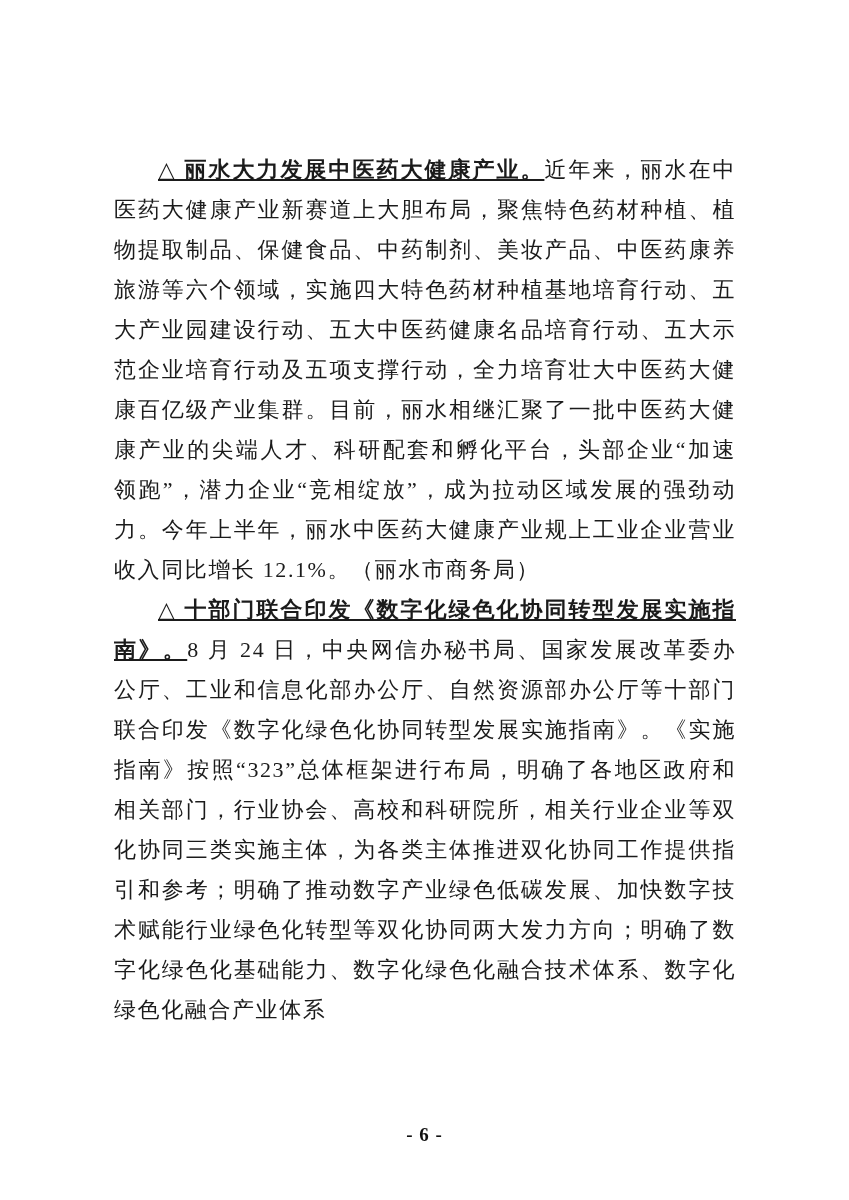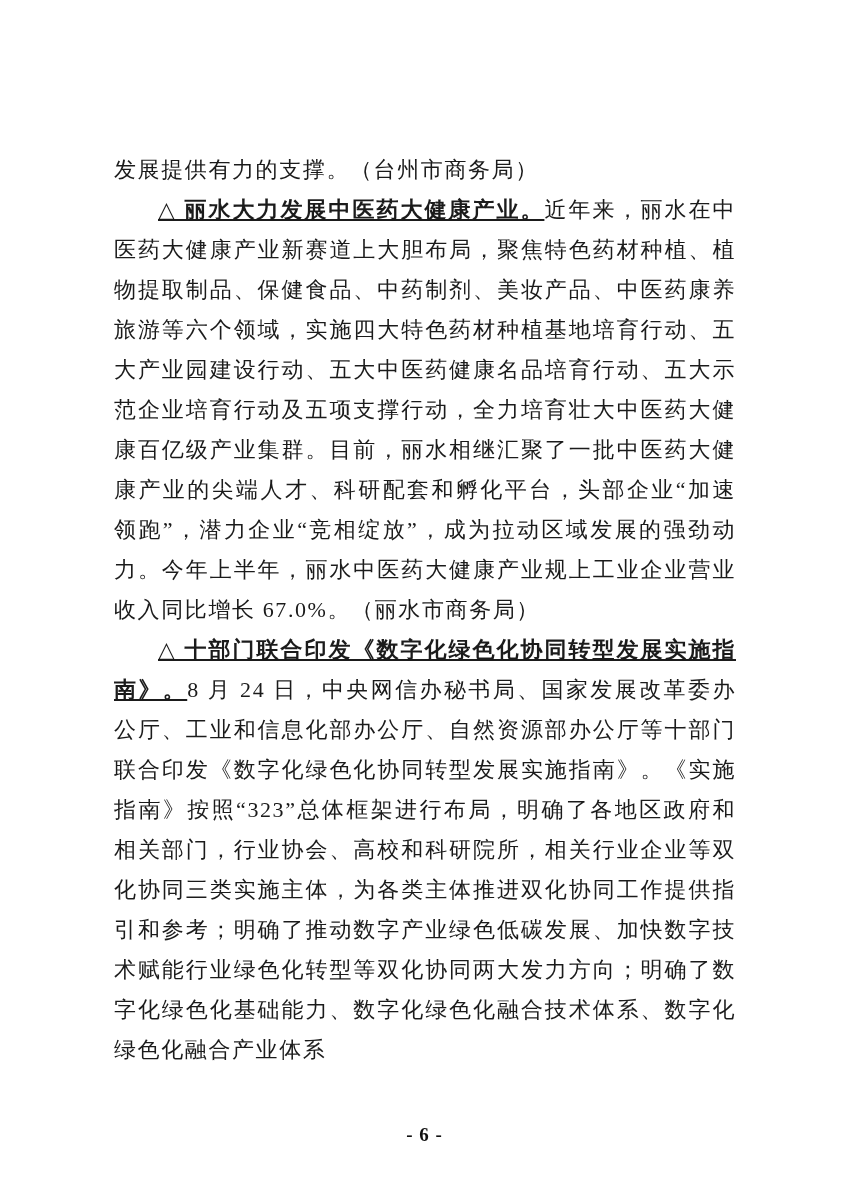--- a/index.html
+++ b/index.html
@@ -49,23 +49,22 @@
     color: #111111;
   }
 </style>
 </head>
 <body>
 
 <div class="page">
 
   <div class="content">
 
-    <p class="para"><span class="seg">发展提供有力的支撑。（台州市商务局）</span></p>
 
-    <p class="para indent"><span class="seg bold">△ 丽水大力发展中医药大健康产业。</span><span class="seg">近年来，丽水在中医药大健康产业新赛道上大胆布局，聚焦特色药材种植、植物提取制品、保健食品、中药制剂、美妆产品、中医药康养旅游等六个领域，实施四大特色药材种植基地培育行动、五大产业园建设行动、五大中医药健康名品培育行动、五大示范企业培育行动及五项支撑行动，全力培育壮大中医药大健康百亿级产业集群。目前，丽水相继汇聚了一批中医药大健康产业的尖端人才、科研配套和孵化平台，头部企业“加速领跑”，潜力企业“竞相绽放”，成为拉动区域发展的强劲动力。今年上半年，丽水中医药大健康产业规上工业企业营业收入同比增长 67.0%。（丽水市商务局）</span></p>
+    <p class="para indent"><span class="seg bold">△ 丽水大力发展中医药大健康产业。</span><span class="seg">近年来，丽水在中医药大健康产业新赛道上大胆布局，聚焦特色药材种植、植物提取制品、保健食品、中药制剂、美妆产品、中医药康养旅游等六个领域，实施四大特色药材种植基地培育行动、五大产业园建设行动、五大中医药健康名品培育行动、五大示范企业培育行动及五项支撑行动，全力培育壮大中医药大健康百亿级产业集群。目前，丽水相继汇聚了一批中医药大健康产业的尖端人才、科研配套和孵化平台，头部企业“加速领跑”，潜力企业“竞相绽放”，成为拉动区域发展的强劲动力。今年上半年，丽水中医药大健康产业规上工业企业营业收入同比增长 12.1%。（丽水市商务局）</span></p>
 
     <p class="para indent"><span class="seg bold">△ 十部门联合印发《数字化绿色化协同转型发展实施指南》。</span><span class="seg">8 月 24 日，中央网信办秘书局、国家发展改革委办公厅、工业和信息化部办公厅、自然资源部办公厅等十部门联合印发《数字化绿色化协同转型发展实施指南》。《实施指南》按照“323”总体框架进行布局，明确了各地区政府和相关部门，行业协会、高校和科研院所，相关行业企业等双化协同三类实施主体，为各类主体推进双化协同工作提供指引和参考；明确了推动数字产业绿色低碳发展、加快数字技术赋能行业绿色化转型等双化协同两大发力方向；明确了数字化绿色化基础能力、数字化绿色化融合技术体系、数字化绿色化融合产业体系</span></p>
 
   </div>
 
   <div class="footer">- 6 -</div>
 
 </div>
 
 </body></html>

